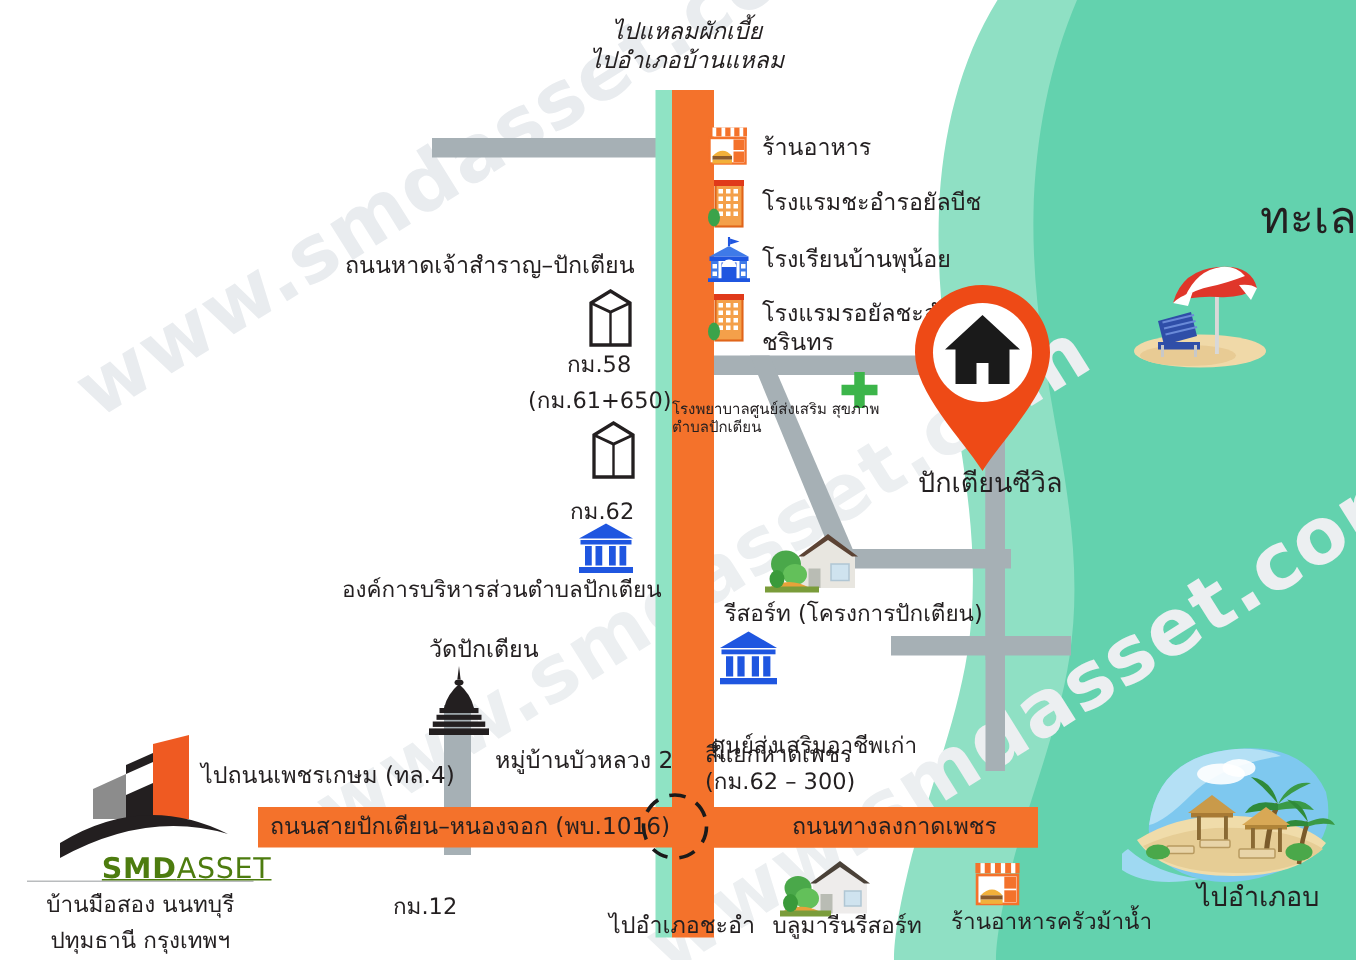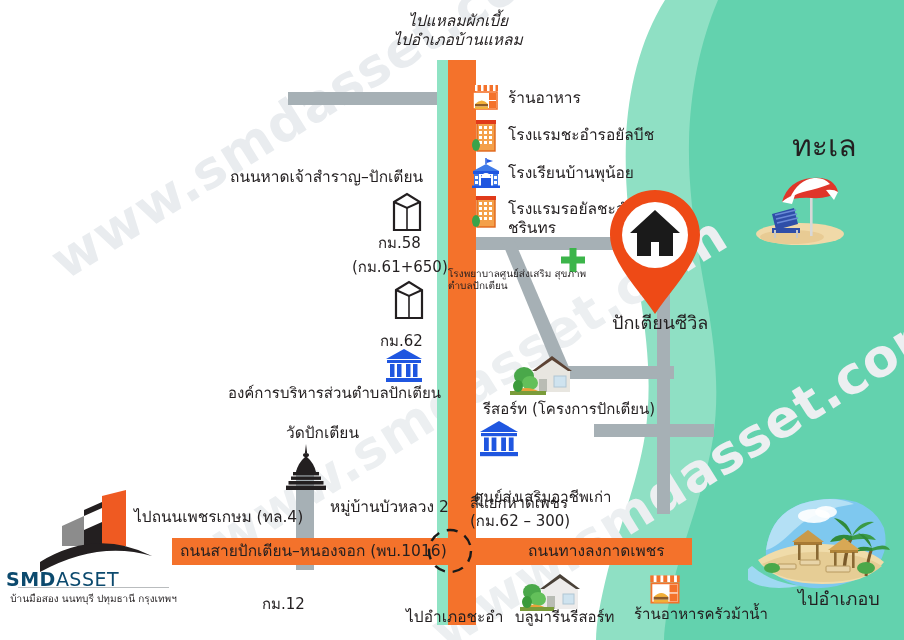--- a/index.html
+++ b/index.html
@@ -13,46 +13,47 @@
 
   
   .txt{
     position:absolute;font-family:"DejaVu Sans","Liberation Sans",sans-serif;
     color:#231f20;white-space:nowrap;line-height:1.22;
   }
   .t16{font-size:15.5px;}
   .t15{font-size:15px;}
   .t14{font-size:10px;}
   .t18{font-size:18px;}
-  .t24{font-size:25px;}
+  .t24{font-size:25px;margin-left:48px;}
   .wrap{white-space:normal;}
   .ctr{text-align:center;font-style:italic;}
 
   
   .onroad{color:#231f20;}
 
   
   .wm{
     position:absolute;color:#e9ecef;font-size:52px;font-weight:bold;
     font-family:"DejaVu Sans","Liberation Sans",sans-serif;
     letter-spacing:1px;pointer-events:none;user-select:none;
     transform-origin:left top;
   }
   .wm2{color:#eceff1;}
 
   
   #logo{position:absolute;left:6px;top:490px;width:175px;height:125px;}
   .logo-name{
-    position:absolute;left:0;top:78px;width:175px;text-align:left;
-    font-size:19px;font-weight:bold;letter-spacing:.5px;color:#0c4a6e;
+    position:absolute;left:0;top:78px;width:175px;text-align:right;
+    font-size:19px;font-weight:bold;letter-spacing:.5px;color:#4d7c0f;
     font-family:"DejaVu Sans","Liberation Sans",sans-serif;
+    text-decoration:underline;
   }
   .logo-sub{
     position:absolute;left:0;top:101px;width:175px;text-align:center;
-    font-size:10px;color:#231f20;
+    font-size:15px;color:#231f20;
     font-family:"DejaVu Sans","Liberation Sans",sans-serif;
   }
   .logo-rule{position:absolute;left:12px;top:97px;width:151px;height:1px;background:#b9bcbe;}
 </style>
 </head>
 <body>
 
 <div id="map">
 
   <svg class="full">

